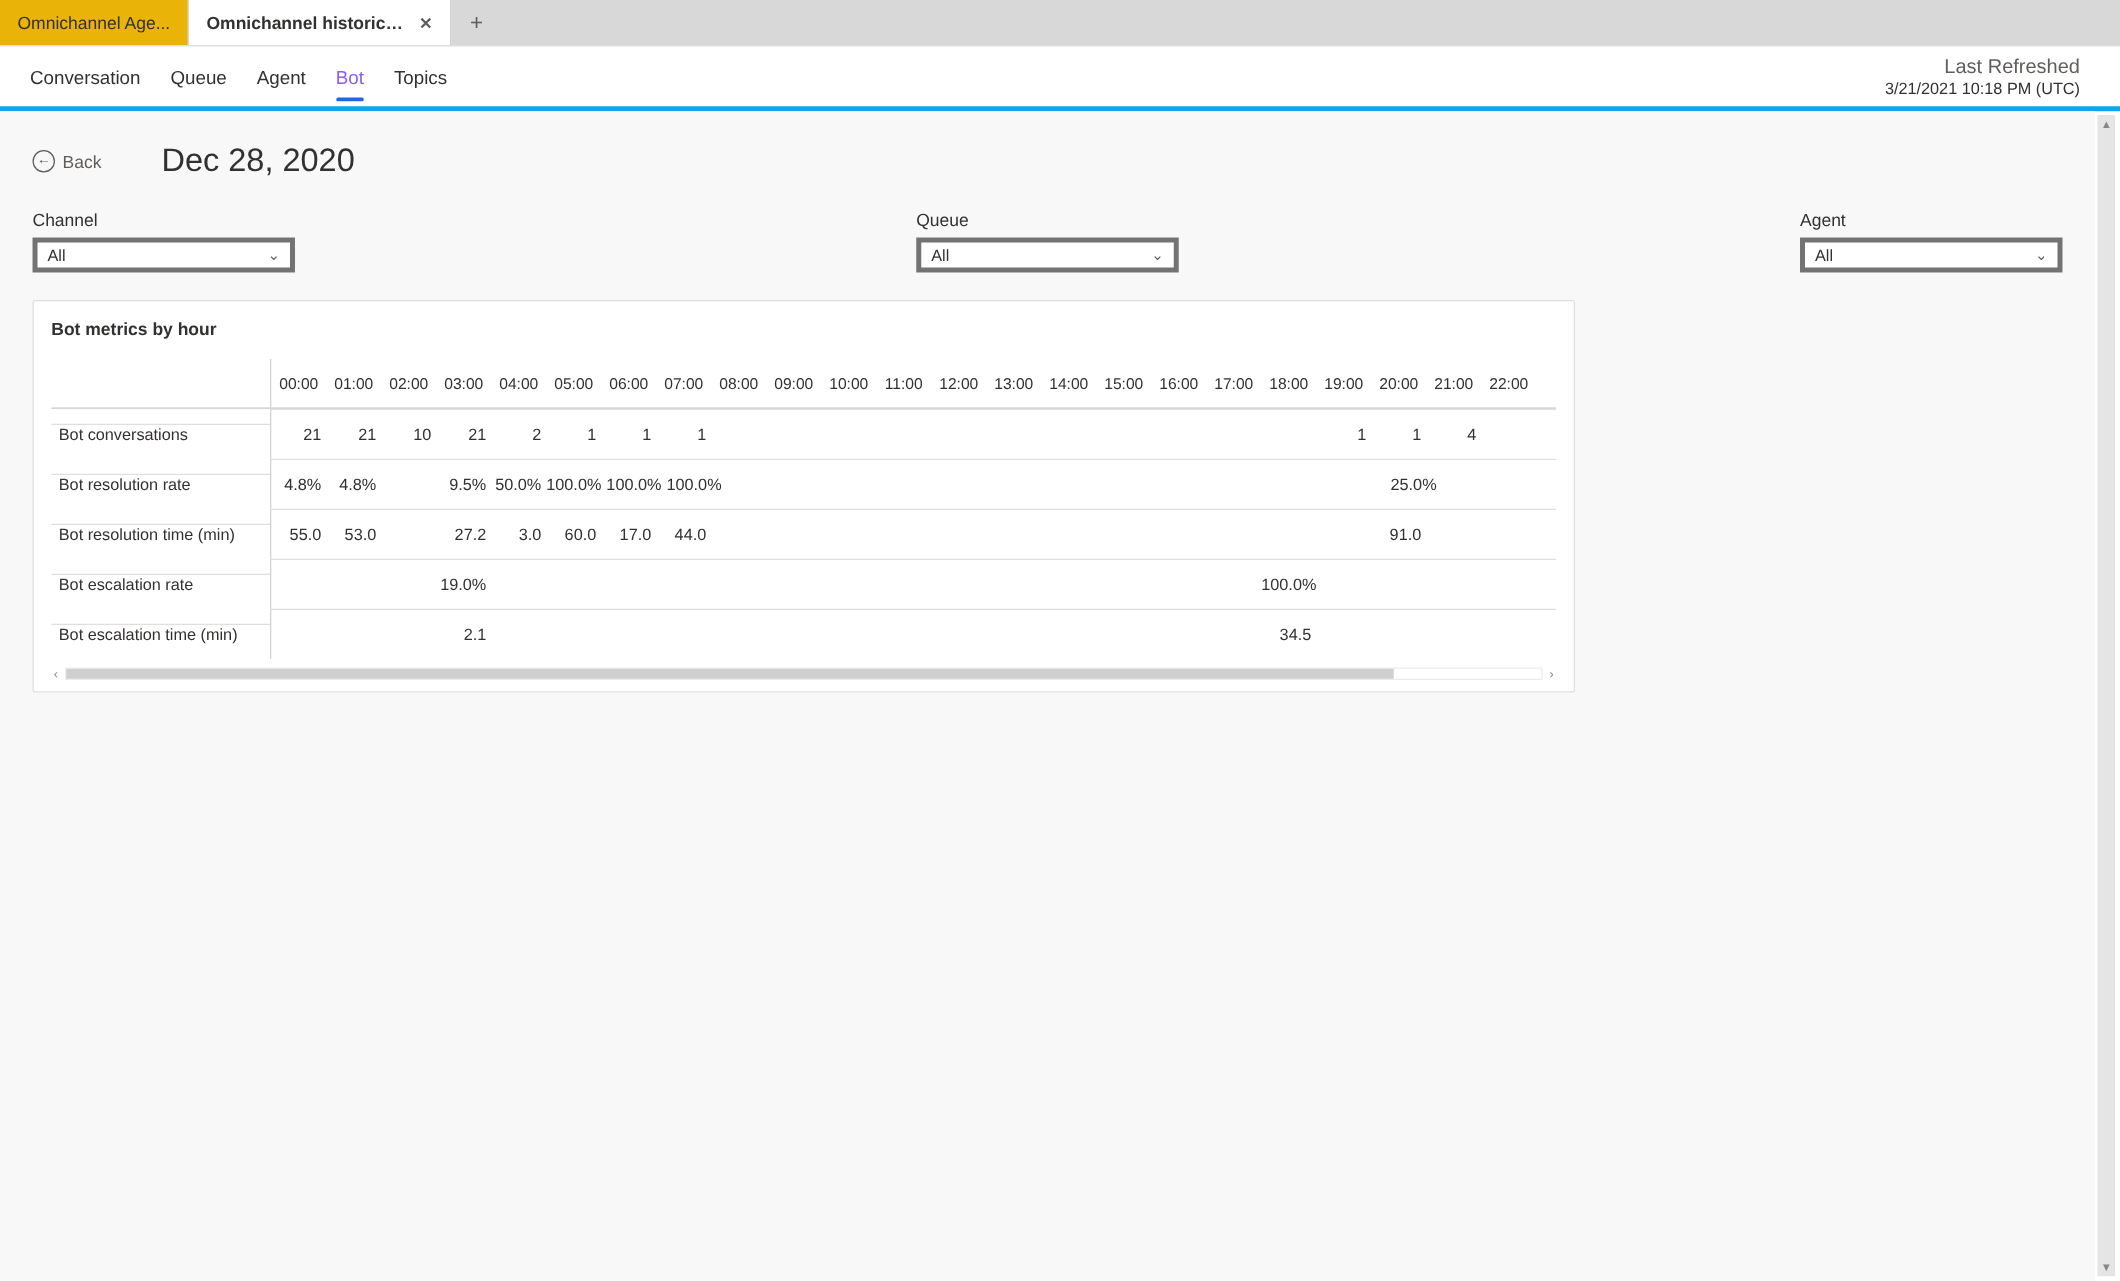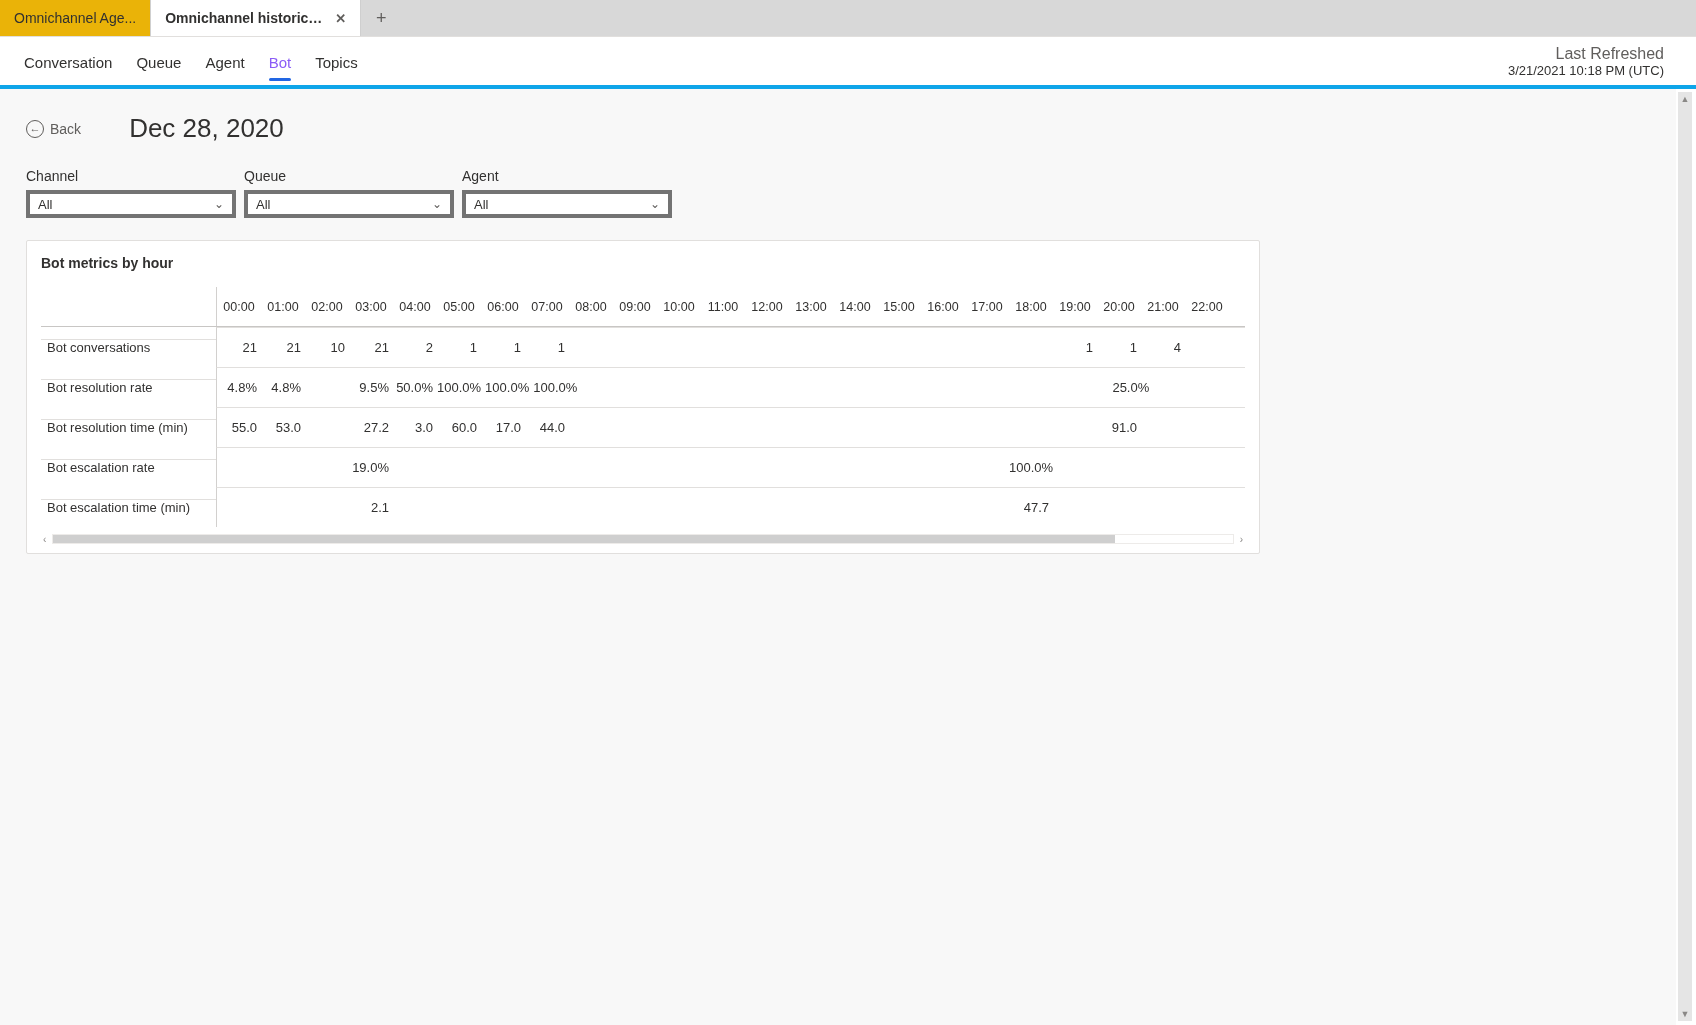--- a/index.html
+++ b/index.html
@@ -111,21 +111,21 @@
       color: #605e5c; font-size: 14px; cursor: pointer;
     }
     .back-circle {
       width: 18px; height: 18px; border: 1.5px solid #605e5c; border-radius: 50%;
       display: inline-flex; align-items: center; justify-content: center;
       font-size: 11px; line-height: 1;
     }
     .page-title { font-size: 26px; font-weight: 400; }
 
     
-    .filters { display: flex; gap: 8px; margin-bottom: 22px; }
+    .filters { display: flex; gap: 8px; margin-bottom: 22px; justify-content: space-between; }
     .filter { display: flex; flex-direction: column; gap: 6px; }
     .filter-label { font-size: 14px; color: #323130; }
     .select {
       width: 210px; height: 28px;
       border: 4px solid #737373; background: #fff;
       display: flex; align-items: center; justify-content: space-between;
       padding: 0 8px; font-size: 13px; color: #323130;
       cursor: pointer;
     }
     .select .chevron { color: #605e5c; font-size: 12px; }
@@ -421,21 +421,21 @@
               <div class="cell"></div>
               <div class="cell"></div>
               <div class="cell"></div>
               <div class="cell"></div>
               <div class="cell"></div>
               <div class="cell"></div>
               <div class="cell"></div>
               <div class="cell"></div>
               <div class="cell"></div>
               <div class="cell"></div>
-              <div class="cell">47.7</div>
+              <div class="cell">34.5</div>
               <div class="cell"></div>
               <div class="cell"></div>
               <div class="cell"></div>
               <div class="cell"></div>
               <div class="cell"></div>
             </div>
           </div>
         </div>
     </div>
 

